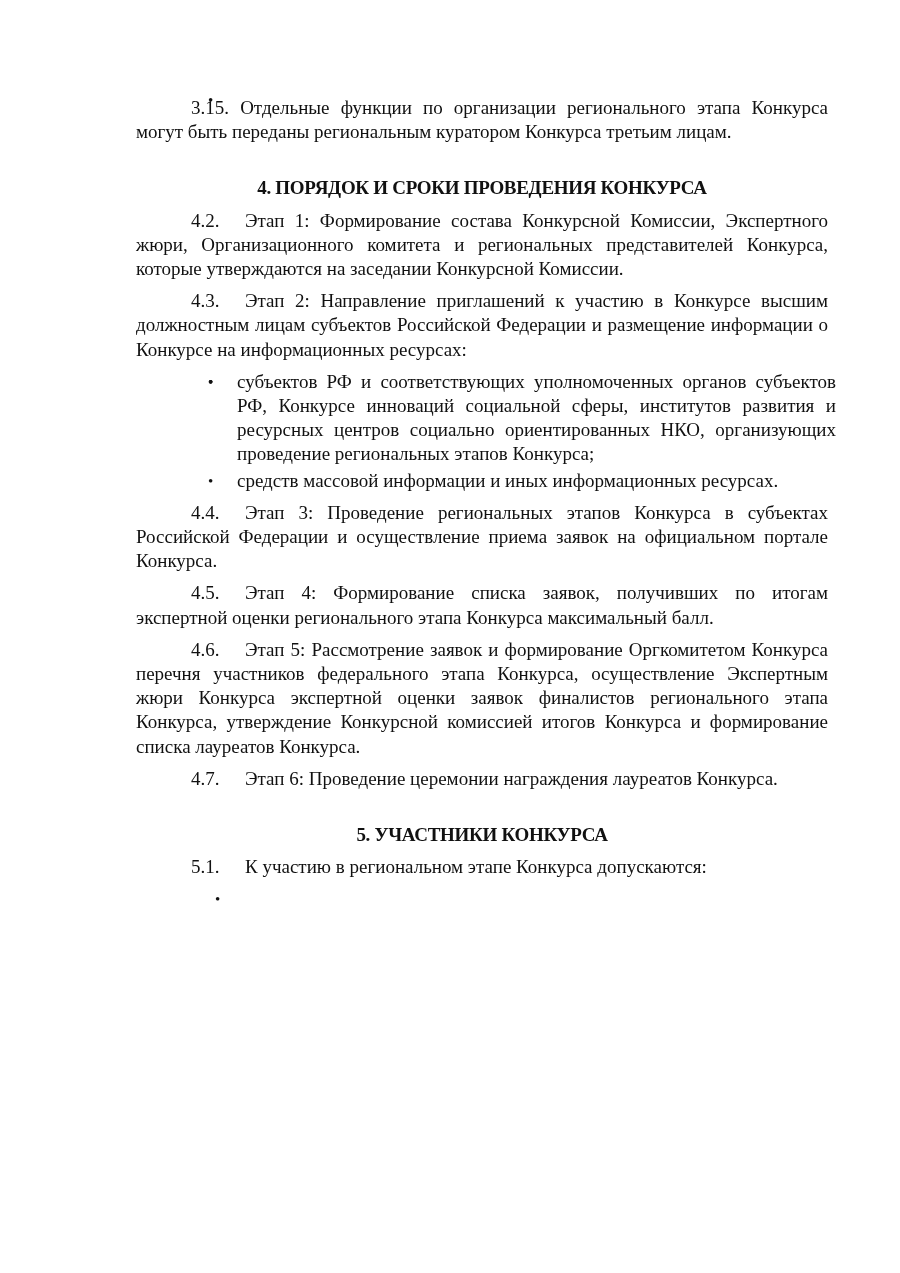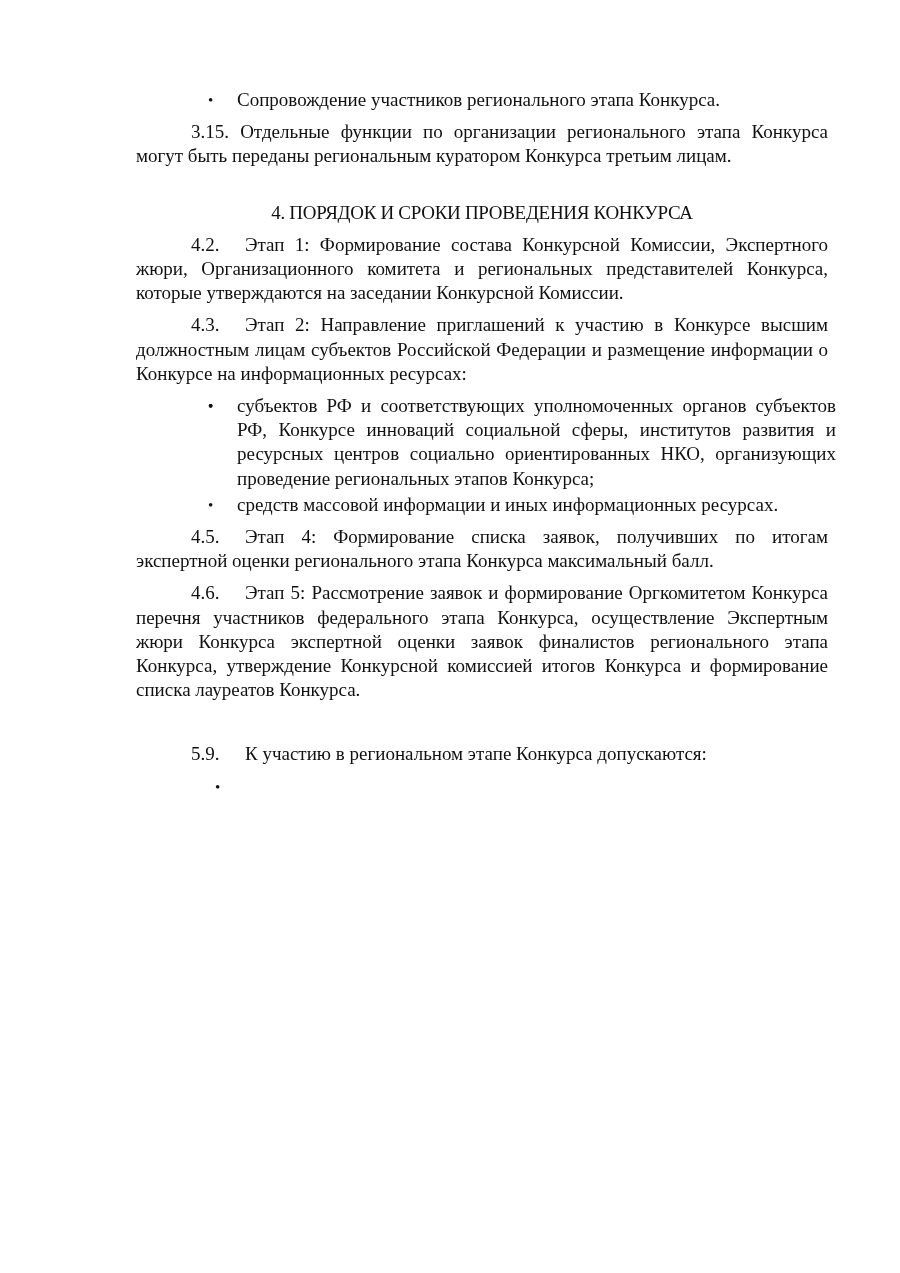--- a/index.html
+++ b/index.html
@@ -3,62 +3,65 @@
 <meta charset="utf-8">
 <style>
   html, body { margin:0; padding:0; background:#ffffff; }
   body { width:900px; height:1273px; position:relative; overflow:hidden;
          font-family:"Liberation Serif", "DejaVu Serif", serif; color:#111; }
   .page { position:absolute; left:128px; top:88px; width:708px; font-size:19px; line-height:24.2px; }
   .p { text-align:justify; margin:8px; }
   .p.indent { text-indent:55px; }
   .num { display:inline-block; text-indent:0; }
   .num.tab { width:54px; }
-  .h { text-align:center; font-weight:normal; margin:0; font-size:19px; letter-spacing:-0.3px; }
+  .h { text-align:center; font-weight:bold; margin:0; font-size:19px; letter-spacing:-0.3px; }
   .gap { height:24px; }
   .sgap { height:24px; }
   ul.b { list-style:none; margin:0; padding:0; }
   ul.b li { position:relative; text-align:justify; margin:0 0 2px 0; }
   ul.b.l1 li { padding-left:109px; }
   ul.b.l1 li .dot { position:absolute; left:80px; top:0; }
   ul.b.l0 li { padding-left:109px; }
   ul.b.l0 li .dot { position:absolute; left:80px; }
   ul.b.l2 li { padding-left:115px; }
   ul.b.l2 li .dot { position:absolute; left:87px; }
   .dot { font-size:15px; }
   .first-bullet { margin-bottom:0 !important; }
 </style>
 </head>
 <body>
 
 <div class="page">
 
   <ul class="b l0">
-    <li class="first-bullet"><span class="dot">•</span><span>Сопровождение участников регионального этапа Конкурса.</span></li>
+    <li class="first-bullet"><span class="dot">•</span></li>
   </ul>
 
   <p class="p indent"><span class="num">3.15.</span> <span>Отдельные функции по организации регионального этапа Конкурса могут быть переданы региональным куратором Конкурса третьим лицам.</span></p>
 
   <div class="sgap"></div>
   <h2 class="h">4. ПОРЯДОК И СРОКИ ПРОВЕДЕНИЯ КОНКУРСА</h2>
 
   <p class="p indent"><span class="num tab">4.2.</span><span>Этап 1: Формирование состава Конкурсной Комиссии, Экспертного жюри, Организационного комитета и региональных представителей Конкурса, которые утверждаются на заседании Конкурсной Комиссии.</span></p>
   <p class="p indent"><span class="num tab">4.3.</span><span>Этап 2: Направление приглашений к участию в Конкурсе высшим должностным лицам субъектов Российской Федерации и размещение информации о Конкурсе на информационных ресурсах:</span></p>
 
   <ul class="b l1">
     <li><span class="dot">•</span></li>
     <li><span class="dot">•</span></li>
     <li><span class="dot">•</span><span>субъектов РФ и соответствующих уполномоченных органов субъектов РФ, Конкурсе инноваций социальной сферы, институтов развития и ресурсных центров социально ориентированных НКО, организующих проведение региональных этапов Конкурса;</span></li>
     <li><span class="dot">•</span><span>средств массовой информации и иных информационных ресурсах.</span></li>
   </ul>
 
+  <p class="p indent"><span class="num tab">4.4.</span><span>Этап 3: Проведение региональных этапов Конкурса в субъектах Российской Федерации и осуществление приема заявок на официальном портале Конкурса.</span></p>
   <p class="p indent"><span class="num tab">4.5.</span><span>Этап 4: Формирование списка заявок, получивших по итогам экспертной оценки регионального этапа Конкурса максимальный балл.</span></p>
   <p class="p indent"><span class="num tab">4.6.</span><span>Этап 5: Рассмотрение заявок и формирование Оргкомитетом Конкурса перечня участников федерального этапа Конкурса, осуществление Экспертным жюри Конкурса экспертной оценки заявок финалистов регионального этапа Конкурса, утверждение Конкурсной комиссией итогов Конкурса и формирование списка лауреатов Конкурса.</span></p>
+  <p class="p indent"><span class="num tab">4.7.</span><span>Этап 6: Проведение церемонии награждения лауреатов Конкурса.</span></p>
 
   <div class="gap"></div>
+  <h2 class="h">5. УЧАСТНИКИ КОНКУРСА</h2>
 
-  <p class="p indent"><span class="num tab">5.9.</span><span>К участию в региональном этапе Конкурса допускаются:</span></p>
+  <p class="p indent"><span class="num tab">5.1.</span><span>К участию в региональном этапе Конкурса допускаются:</span></p>
 
   <ul class="b l2">
     <li><span class="dot">•</span></li>
   </ul>
 
 </div>
 
 </body></html>

